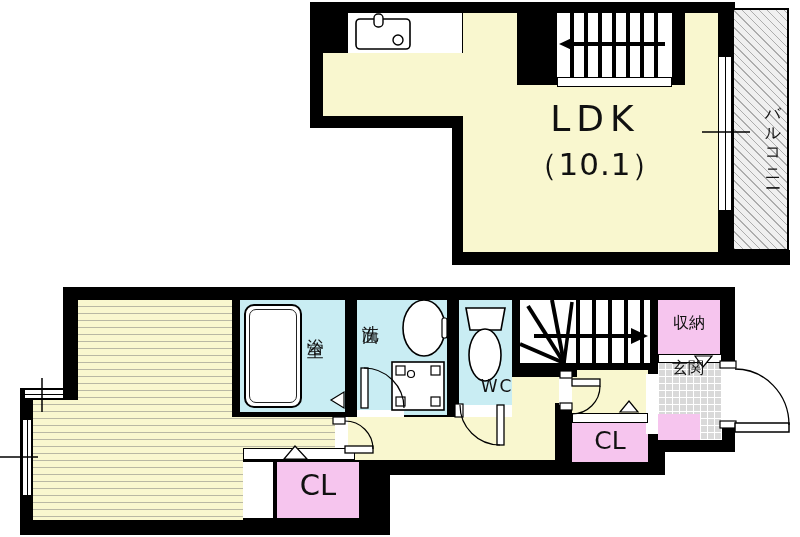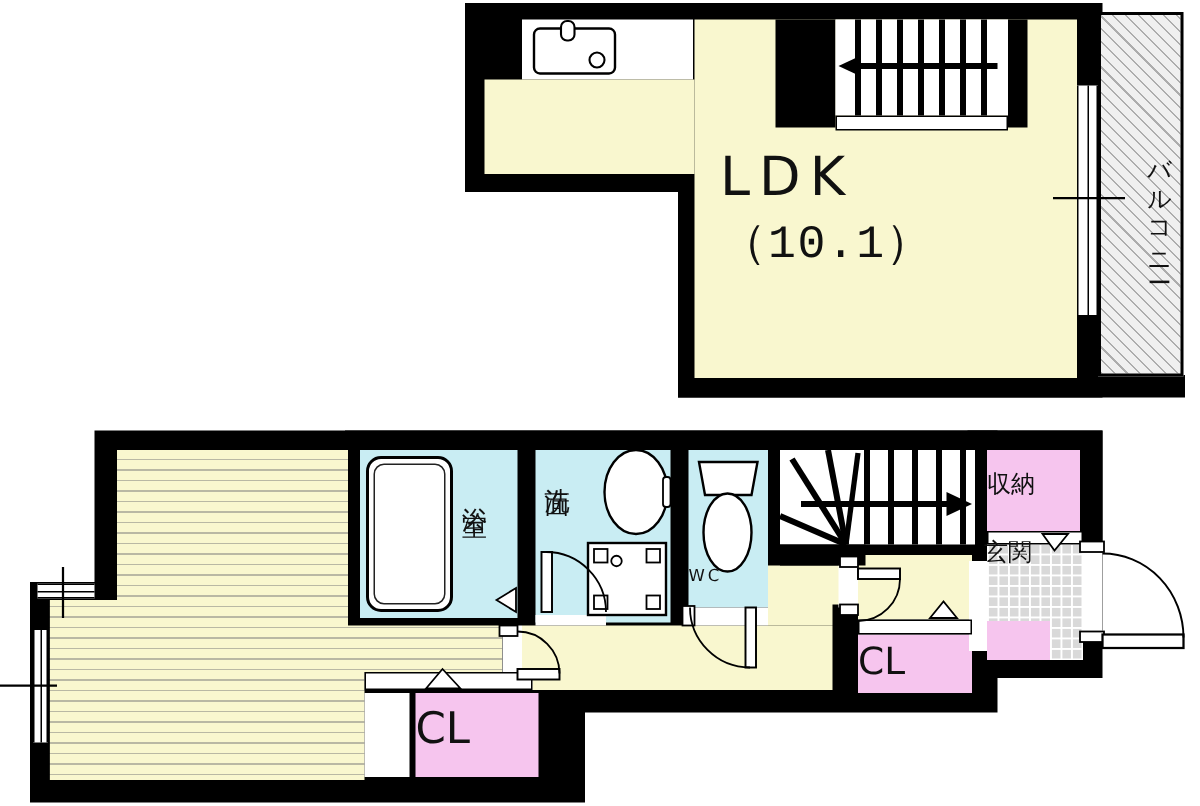--- a/index.html
+++ b/index.html
@@ -13,21 +13,21 @@
   .white{background:#fff;}
   .stripes{background:repeating-linear-gradient(to bottom,#f9f7cf 0 6px,#b9b8a4 6px 7px);}
   .tile{background-color:#d9d9d9;
         background-image:linear-gradient(#fff 1px,transparent 1px),
                          linear-gradient(90deg,#fff 1px,transparent 1px);
         background-size:7px 7px;}
   .hatch{background:#f0f0f0;
          background-image:repeating-linear-gradient(45deg,rgba(0,0,0,.28) 0 1px,transparent 1px 6px);
          border:2px solid #000;box-sizing:border-box;}
   .lbl{position:absolute;z-index:6;line-height:1.05;color:#111;}
-  .center{text-align:left;}
+  .center{text-align:center;}
   .vtext{writing-mode:vertical-rl;letter-spacing:3px;}
   .svgov{position:absolute;left:0;top:0;z-index:5;}
   
   .win-h{position:absolute;background:#fff;border-top:1.5px solid #000;border-bottom:1.5px solid #000;box-sizing:border-box;z-index:4;}
   .win-h .mid{position:absolute;left:0;right:0;top:50%;height:1px;background:#000;}
   .win-v{position:absolute;background:#fff;border-left:1.5px solid #000;border-right:1.5px solid #000;box-sizing:border-box;z-index:4;}
   .win-v .mid{position:absolute;top:0;bottom:0;left:50%;width:1px;background:#000;}
   .strip{position:absolute;background:#fff;border:1px solid #000;box-sizing:border-box;z-index:4;}
   .tub{position:absolute;background:#fff;border:2px solid #000;border-radius:10px;box-sizing:border-box;z-index:4;}
   .tub .inner{position:absolute;left:3px;top:3px;right:3px;bottom:3px;border:1px solid #222;border-radius:7px;}
@@ -194,26 +194,26 @@
     <polygon points="620,412 638,412 629,401" fill="#fff" stroke="#000" stroke-width="1.2"></polygon>
     <polygon points="284,459 307,459 295,446" fill="#fff" stroke="#000" stroke-width="1.2"></polygon>
     <polygon points="344,392 344,408 331,400" fill="#fff" stroke="#000" stroke-width="1.2"></polygon>
 
     <line x1="0" y1="457" x2="38" y2="457" stroke="#000" stroke-width="1.5"></line>
     <line x1="42" y1="378" x2="42" y2="412" stroke="#000" stroke-width="1.5"></line>
     <line x1="702" y1="132" x2="750" y2="132" stroke="#000" stroke-width="1.5"></line>
   </svg>
 
   <div class="lbl center" style="left:480px;top:100px;width:230px;font-size:36px;letter-spacing:6px;">LDK</div>
-  <div class="lbl center" style="left:480px;top:148px;width:230px;font-size:31px;letter-spacing:1px;font-family:Liberation Mono, monospace;">（10.1）</div>
+  <div class="lbl center" style="left:480px;top:148px;width:230px;font-size:31px;letter-spacing:1px;">（10.1）</div>
 
 
   <div class="lbl vtext" style="left:306px;top:325px;font-size:17px;">浴室</div>
   <div class="lbl vtext" style="left:361px;top:312px;font-size:17px;">洗面</div>
-  <div class="lbl center" style="left:459px;top:378px;width:76px;font-size:11px;letter-spacing:2px;">WC</div>
+  <div class="lbl center" style="left:459px;top:378px;width:76px;font-size:17px;letter-spacing:2px;">WC</div>
 
   <div class="lbl center" style="left:277px;top:470px;width:82px;font-size:29px;">CL</div>
   <div class="lbl center" style="left:572px;top:428px;width:76px;font-size:25px;">CL</div>
 
   <div class="lbl center" style="left:658px;top:315px;width:62px;font-size:16px;">収納</div>
   <div class="lbl center" style="left:656px;top:360px;width:64px;font-size:16px;">玄関</div>
 
 </div>
 
 </body></html>

